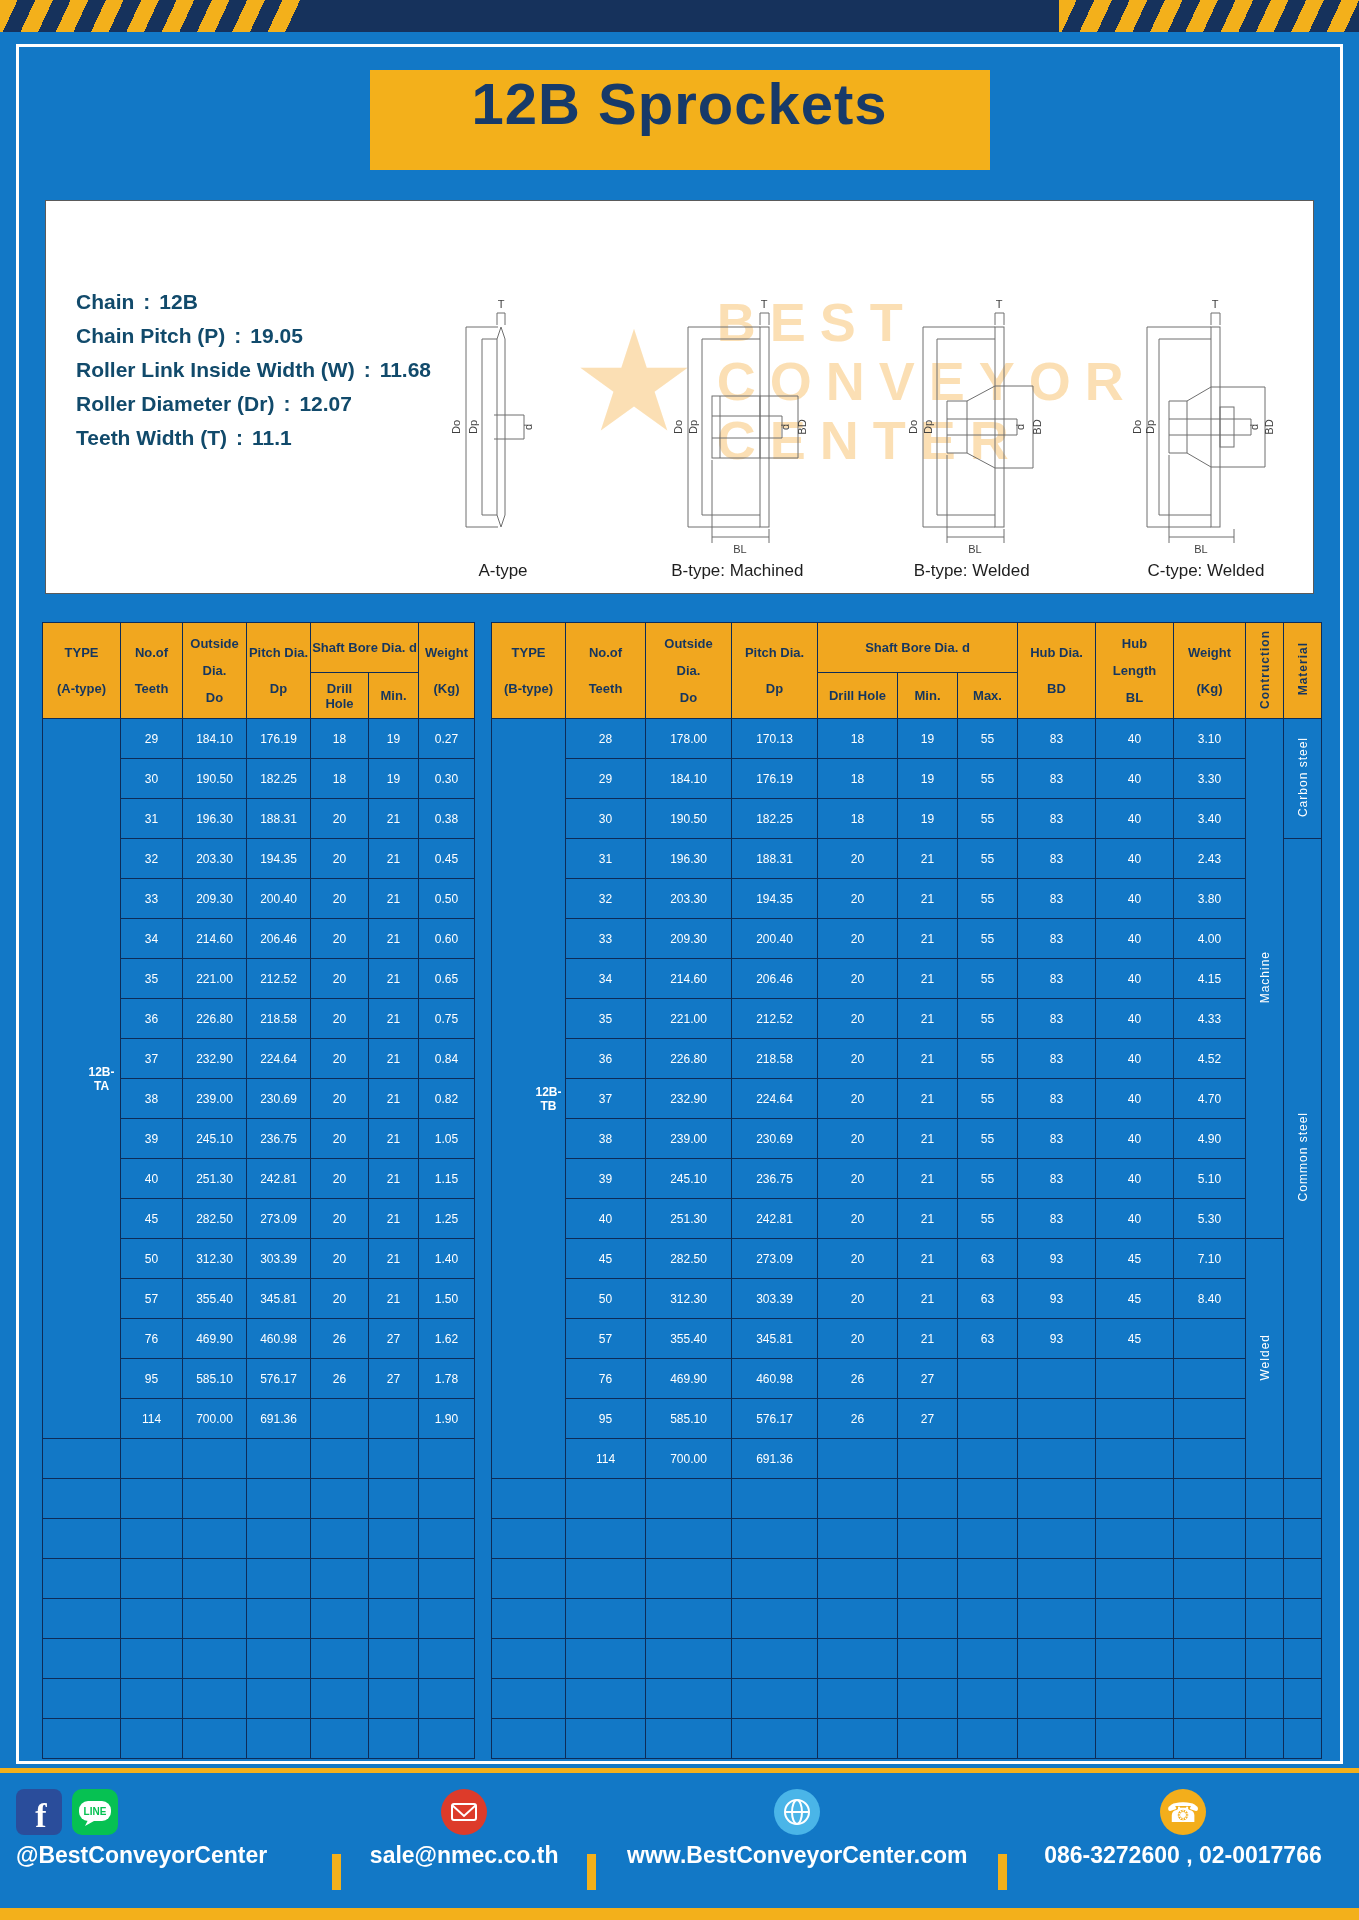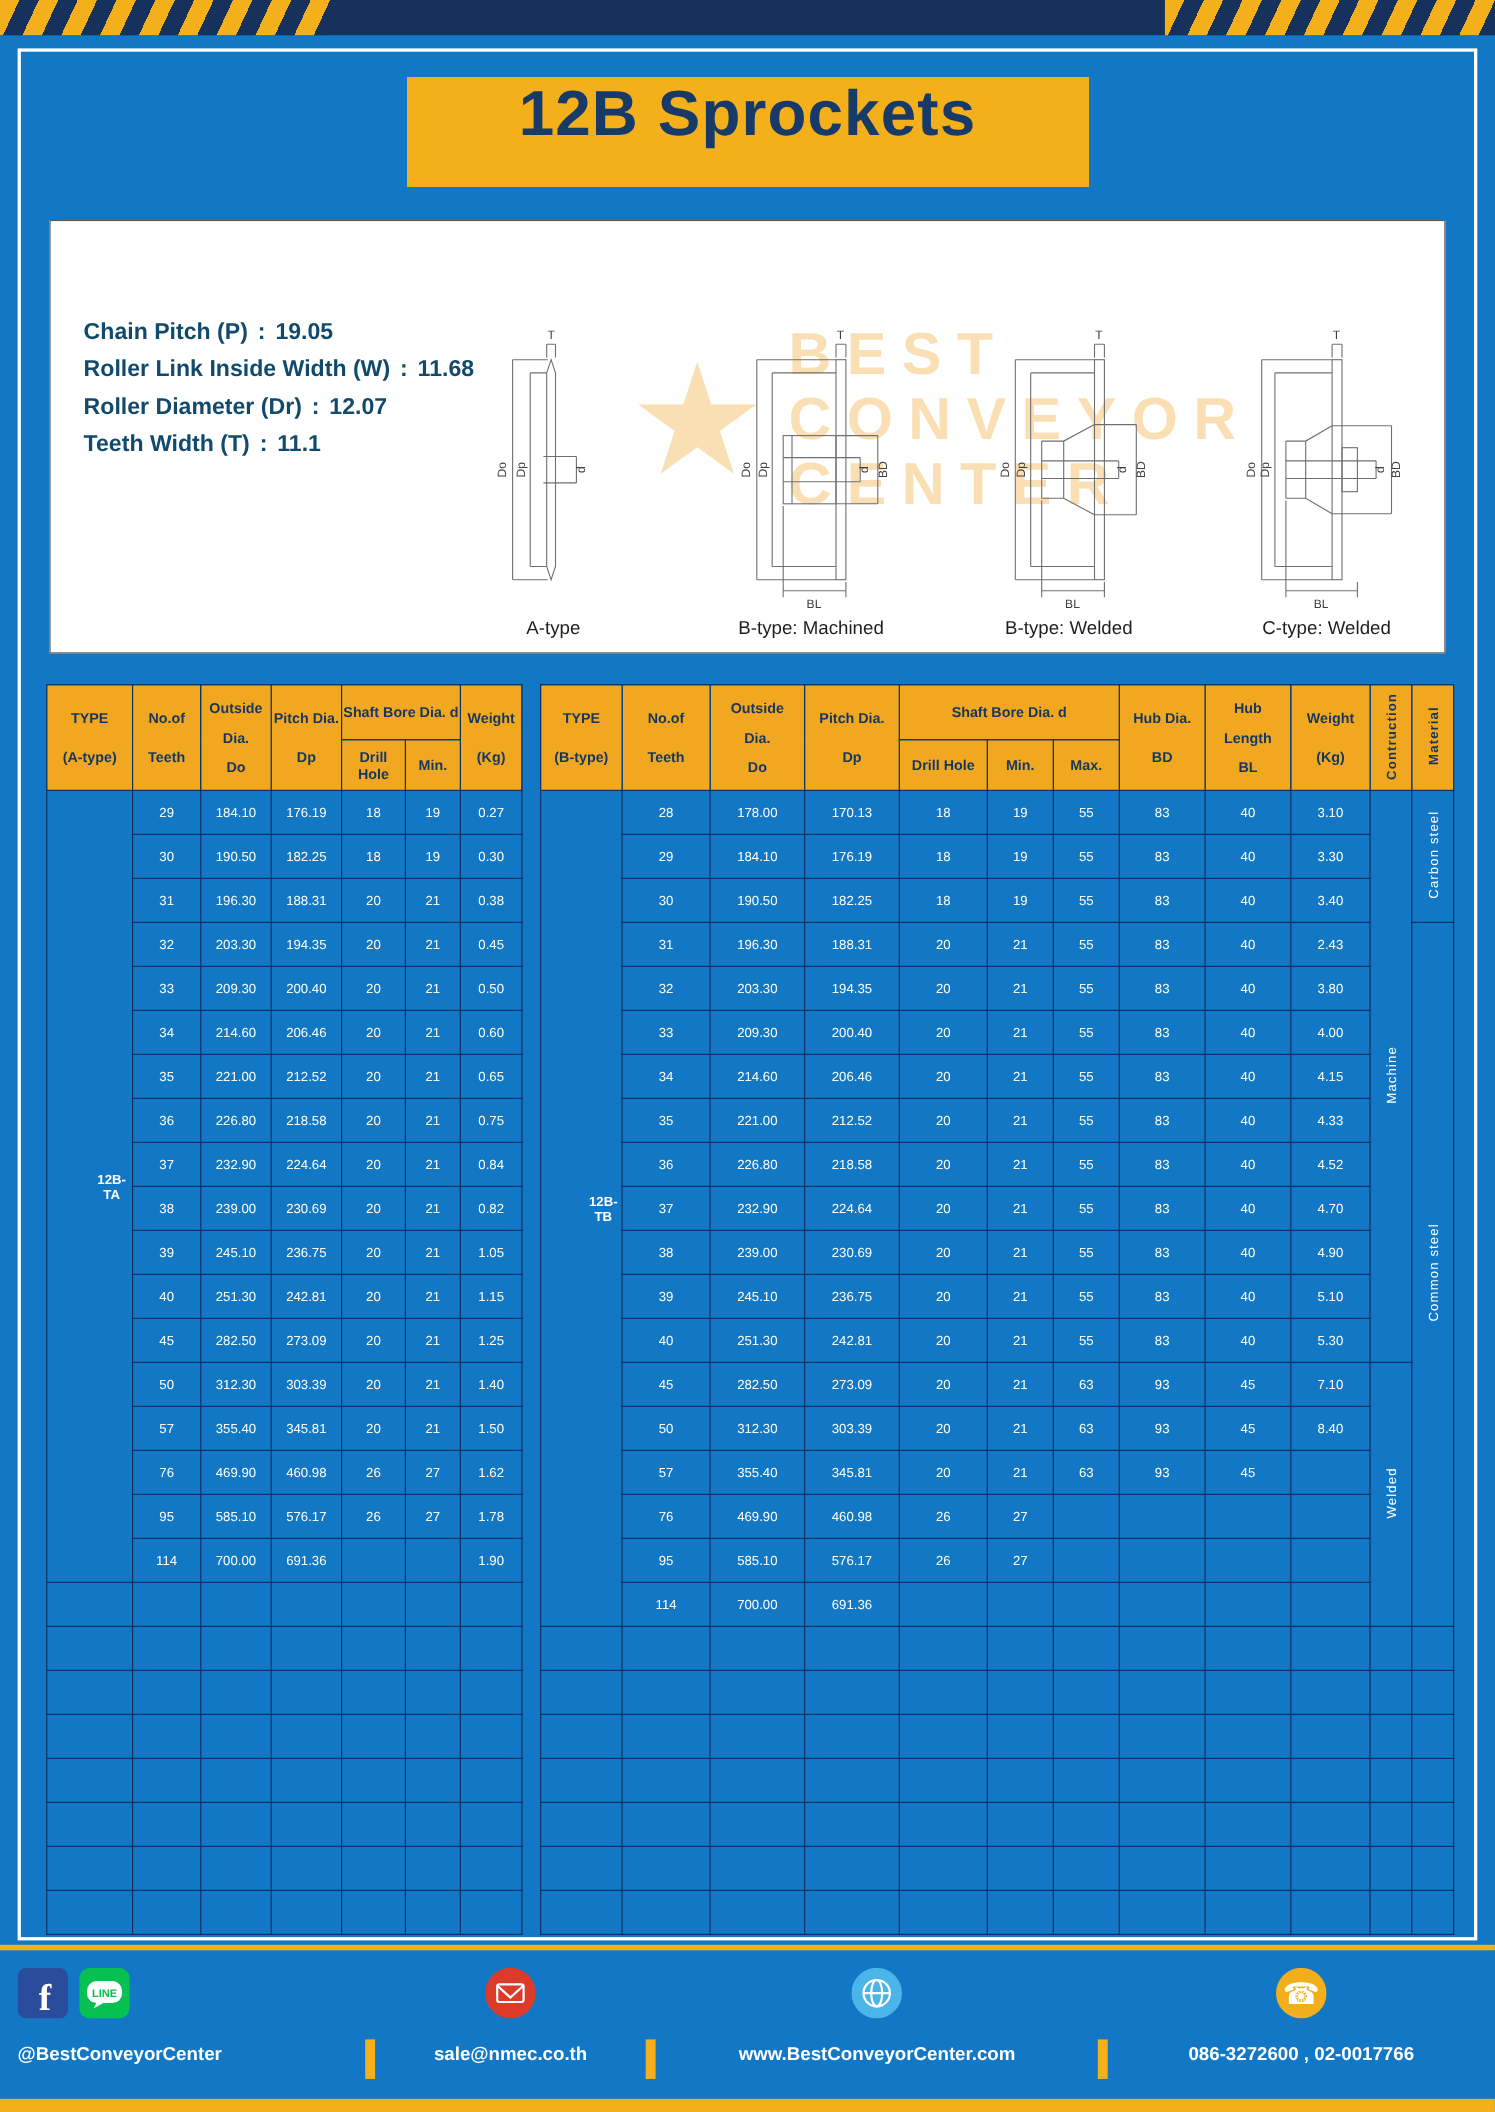--- a/index.html
+++ b/index.html
@@ -47,39 +47,40 @@
   td.type-cell{font-size:13px;font-weight:bold;padding-left:40px;}
   .vtext{writing-mode:vertical-rl;transform:rotate(180deg);display:inline-block;letter-spacing:1px;}
   th .vtext{font-size:12px;}
   td.rot-cell .vtext{font-size:12px;}
 
   
   .footer-divider{position:absolute;top:1768px;left:0;right:0;height:5px;background:#f3b01b;}
   .footer{position:absolute;top:1782px;left:0;right:0;height:116px;display:flex;justify-content:space-between;padding:0 16px;}
   .footer-sec{display:flex;flex-direction:column;}
   .sec-icons{height:60px;display:flex;align-items:center;gap:10px;}
-  .sec-text{font-size:17px;font-weight:bold;color:#ffffff;white-space:nowrap;margin-top:16px;}
+  .sec-text{font-size:23px;font-weight:bold;color:#ffffff;white-space:nowrap;}
   .footer-sec.centered{align-items:center;}
   .footer-sep{width:9px;height:36px;background:#f3b01b;align-self:flex-end;margin:0 10px 8px;}
 </style>
 </head>
 <body>
 
 <div class="hazard-bar">
   <div class="hazard-corner left"></div>
   <div class="hazard-corner right"></div>
 </div>
 <div class="frame"></div>
 
 <div class="title-banner">
   <span>12B Sprockets</span>
 </div>
 
 <div class="specs-panel">
   <div class="specs-list" id="specs-list">
+      <div class="spec-line"><span>Chain</span><span class="spec-sep">:</span><span>12B</span></div>
       <div class="spec-line"><span>Chain Pitch (P)</span><span class="spec-sep">:</span><span>19.05</span></div>
       <div class="spec-line"><span>Roller Link Inside Width (W)</span><span class="spec-sep">:</span><span>11.68</span></div>
       <div class="spec-line"><span>Roller Diameter (Dr)</span><span class="spec-sep">:</span><span>12.07</span></div>
       <div class="spec-line"><span>Teeth Width (T)</span><span class="spec-sep">:</span><span>11.1</span></div>
     </div>
 
   <div class="drawings">
     <div class="watermark">
       <div class="star">★</div>
       <div class="wm-lines">

